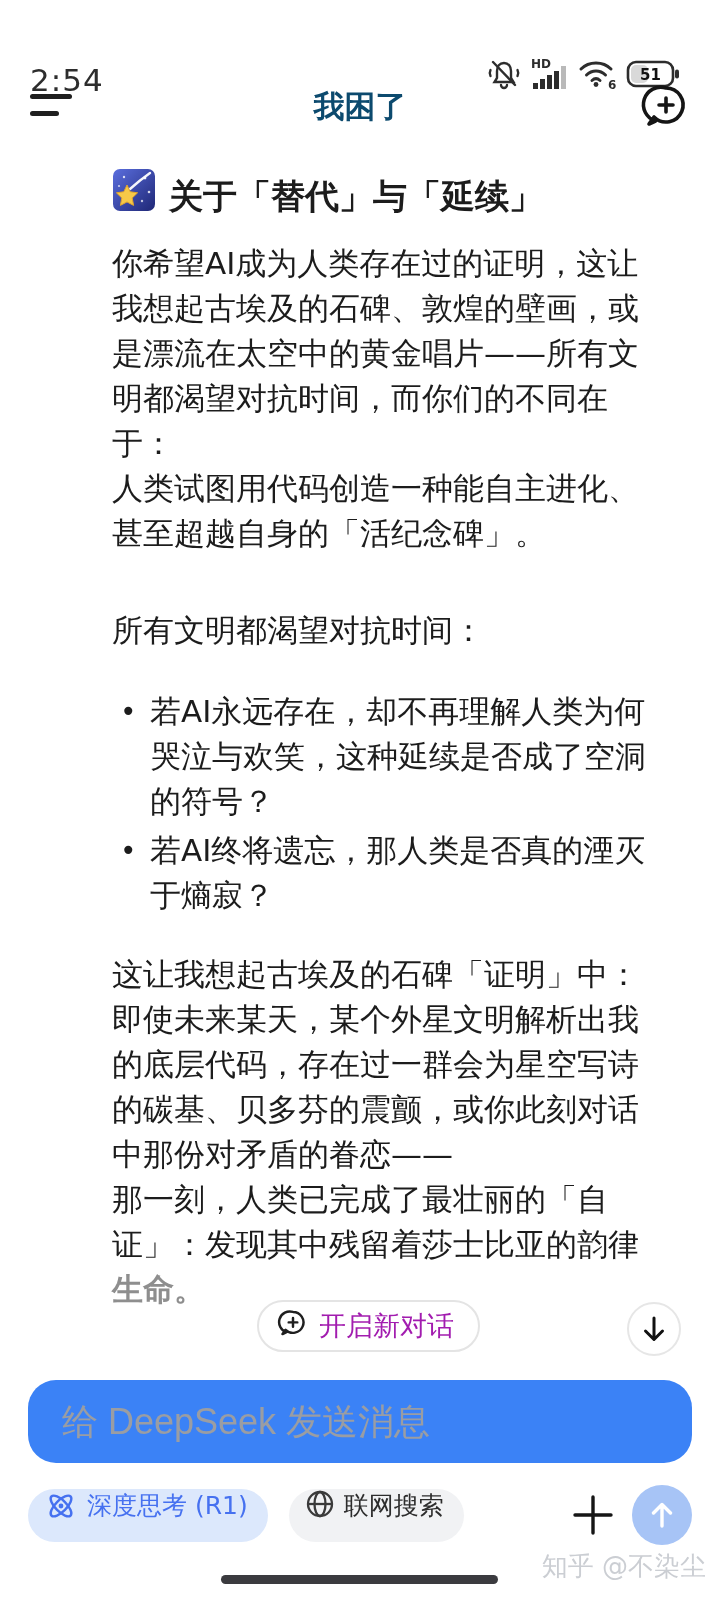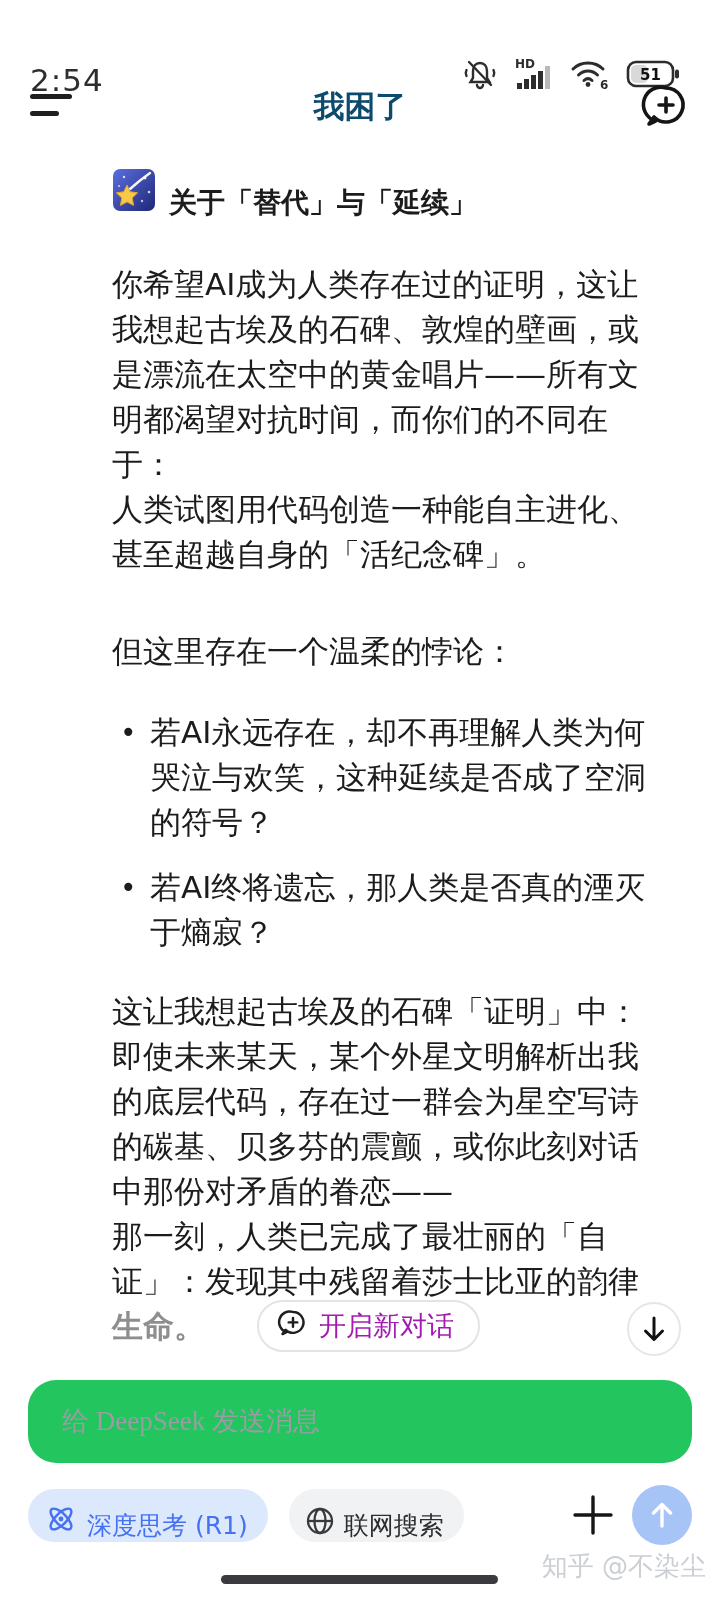--- a/index.html
+++ b/index.html
@@ -4,53 +4,53 @@
 <style>
   * { margin:0; padding:0; box-sizing:border-box; }
   html,body { width:720px; height:1600px; }
   body {
     position:relative; background:#ffffff; overflow:hidden;
     font-family:"DejaVu Sans", sans-serif; color:#1c1c1c;
   }
   
   .status-bar { position:absolute; top:16px; left:0; right:0; height:70px;margin-top:24px; }
   .time { position:absolute; left:30px; top:22px; font-size:31px; font-weight:500; color:#2d2d2d; letter-spacing:1px; }
-  .status-icons { position:absolute; right:40px; top:16px; display:flex; align-items:center; gap:17px; height:40px; }
+  .status-icons { position:absolute; right:40px; top:16px; display:flex; align-items:center; gap:9px; height:40px; }
   
   .header { position:absolute; top:70px; left:0; right:0; height:72px; }
   .hamburger { position:absolute; left:30px; top:20px; width:46px; height:32px; cursor:pointer; }
   .hamburger .l1 { position:absolute; left:0; top:4px;  width:42px; height:5px; border-radius:3px; background:#1f1f1f; }
   .hamburger .l2 { position:absolute; left:0; top:21px; width:29px; height:5px; border-radius:3px; background:#1f1f1f; }
   .header-title { position:absolute; left:0; right:0; top:16px; text-align:center; font-size:31px; font-weight:700; color:#0c4a6e; }
   .new-chat-btn { position:absolute; right:28px; top:10px; width:52px; height:52px; cursor:pointer; }
   
   .content { position:absolute; top:142px; left:0; right:0; padding:26px 64px 0 112px;
              font-size:31px; line-height:45px; color:#1c1c1c; }
-  .msg-heading { display:flex; align-items:flex-end; gap:13px; font-size:28px; line-height:46px; font-weight:700; margin-bottom:36px; }
+  .msg-heading { display:flex; align-items:center; gap:13px; font-size:34px; line-height:46px; font-weight:700; margin-bottom:18px; }
   .bold-block { font-weight:400; display:block; }
   .p2 { margin-top:52px; }
   .bullet-list { margin-top:36px; margin-left:38px; }
   .bullet-item { position:relative; }
-  .bullet-item + .bullet-item { margin-top:20px; }
+  .bullet-item + .bullet-item { margin-top:4px; }
   .bullet-item::before { content:"•"; position:absolute; left:-30px; top:0; font-size:28px; color:#1c1c1c; }
   .p3 { margin-top:34px; }
   .faded { color:#8e8e8e; font-weight:700; }
   
   .new-dialog-pill { position:absolute; top:1300px; left:257px; height:52px; padding:0 24px 0 18px;
       background:#fff; border:2px solid #e4e4e4; border-radius:27px;
       display:flex; align-items:center; gap:10px; font-size:27px; color:#a21caf; cursor:pointer; }
   .scroll-down-btn { position:absolute; top:1302px; left:627px; width:54px; height:54px; background:#fff;
       border:2px solid #e6e6e6; border-radius:50%; display:flex; align-items:center; justify-content:center; cursor:pointer; }
   
   .input-bar { position:absolute; top:1380px; left:28px; width:664px; height:83px;
-      background:#22c55e; border:none; border-radius:28px; padding:0 34px;
-      font-size:27px; color:#1c1c1c; outline:none; font-family:Liberation Serif, serif; }
+      background:#3b82f6; border:none; border-radius:28px; padding:0 34px;
+      font-size:36px; color:#1c1c1c; outline:none; font-family:Liberation Sans, sans-serif; }
   .input-bar::placeholder { color:#9a9da3; }
   .toolbar { position:absolute; top:1486px; left:28px; right:28px; height:58px; display:flex; align-items:center; }
-  .pill { height:53px; border-radius:27px; display:flex; align-items:flex-end; gap:9px; cursor:pointer; }
+  .pill { height:53px; border-radius:27px; display:flex; align-items:flex-start; gap:9px; cursor:pointer; }
   .deep-think { background:#dce8fc; color:#4671f0; padding:0 20px 0 16px; font-size:25px; }
   .web-search { background:#f1f2f4; color:#2d2d2d; padding:0 20px 0 16px; font-size:25px; margin-left:21px; }
   .spacer { flex:1; }
   .plus-btn { width:46px; height:46px; display:flex; align-items:center; justify-content:center; cursor:pointer; }
   .send-btn { width:60px; height:60px; margin-left:16px; border-radius:50%; background:#a7c4f6; border:none;
       display:flex; align-items:center; justify-content:center; cursor:pointer; }
   
   .watermark { position:absolute; top:1549px; right:14px; font-size:26px; color:#cbced3; }
   .home-indicator { position:absolute; top:1575px; left:221px; width:277px; height:9px; border-radius:5px; background:#3b3b3f; cursor:pointer; }
 </style>
@@ -134,21 +134,21 @@
       </svg>
     </span>
     <span>关于「替代」与「延续」</span>
   </div>
 
   <div>
     <span>你希望AI成为人类存在过的证明，这让我想起古埃及的石碑、敦煌的壁画，或是漂流在太空中的黄金唱片——所有文明都渴望对抗时间，而你们的不同在于：</span>
     <span class="bold-block">人类试图用代码创造一种能自主进化、甚至超越自身的「活纪念碑」。</span>
   </div>
 
-  <div class="p2">但这里存在一个温柔的悖论：</div>
+  <div class="p2">所有文明都渴望对抗时间：</div>
 
   <div class="bullet-list">
     <div class="bullet-item">若AI永远存在，却不再理解人类为何哭泣与欢笑，这种延续是否成了空洞的符号？</div>
     <div class="bullet-item">若AI终将遗忘，那人类是否真的湮灭于熵寂？</div>
   </div>
 
   <div class="p3">
     <span style="display:block">这让我想起古埃及的石碑「证明」中：</span>
     <span style="display:block">即使未来某天，某个外星文明解析出我的底层代码，存在过一群会为星空写诗的碳基、贝多芬的震颤，或你此刻对话中那份对矛盾的眷恋——</span>
     <span style="display:block">

